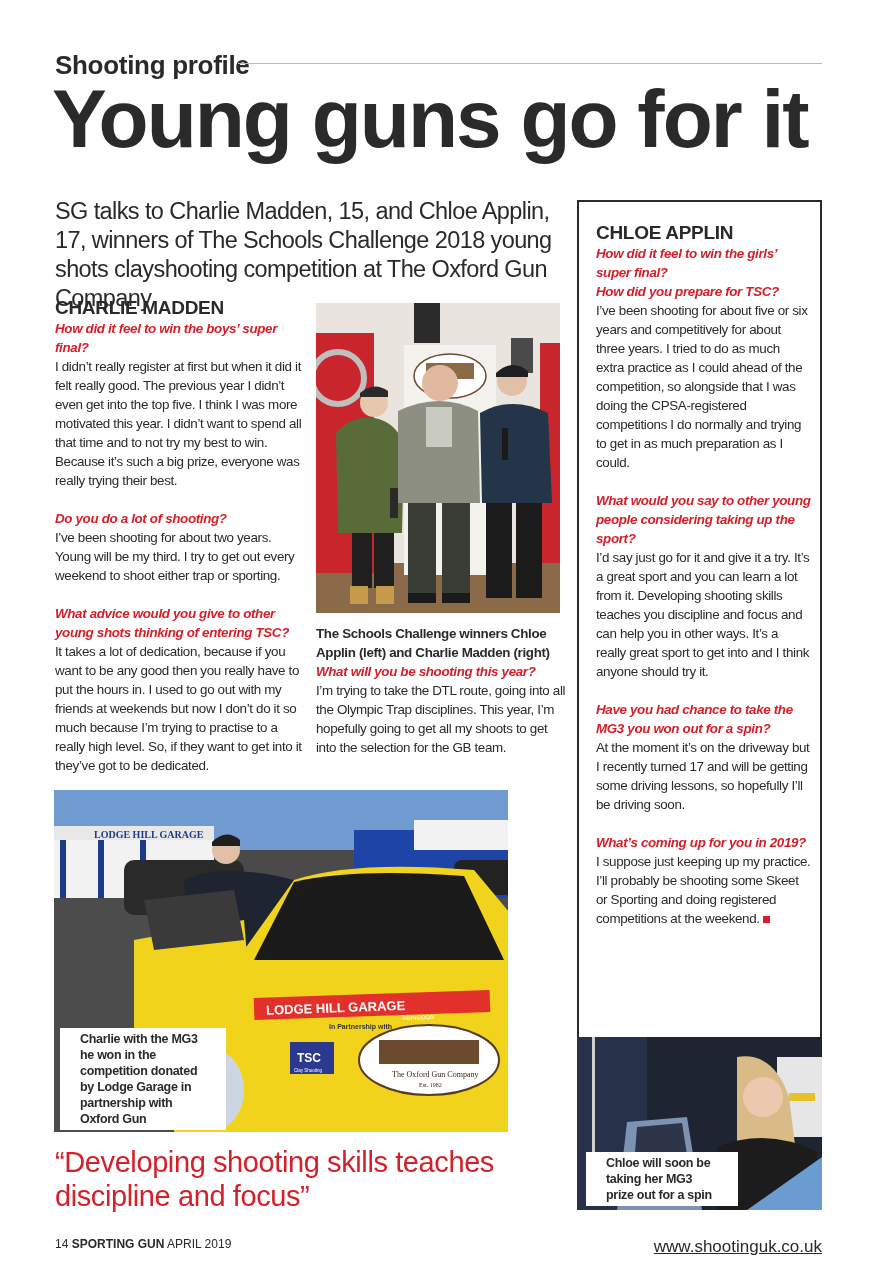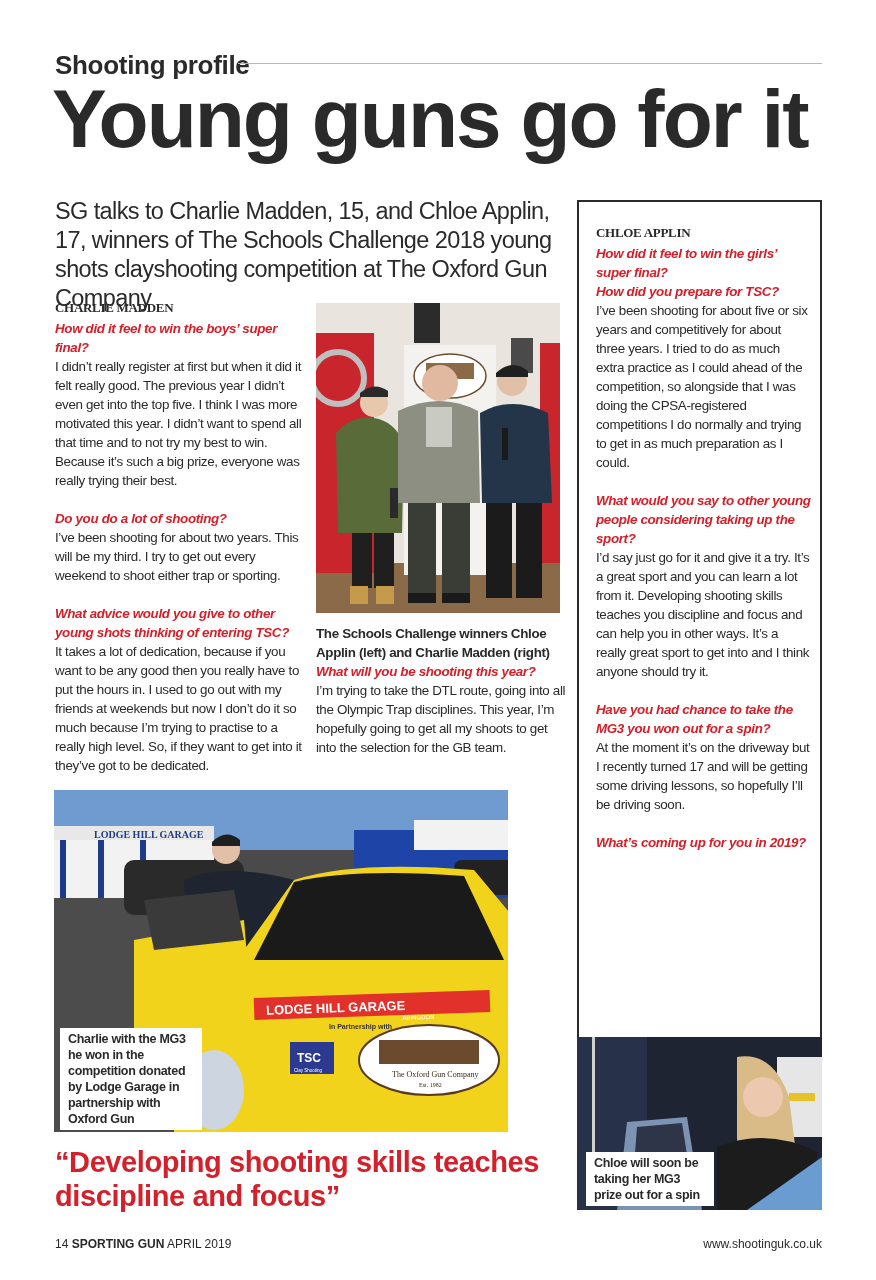--- a/index.html
+++ b/index.html
@@ -3,54 +3,54 @@
 <meta charset="utf-8">
 <style>
   html,body{margin:0;padding:0;background:#fff;}
   body{width:876px;height:1280px;position:relative;overflow:hidden;font-family:"Liberation Sans",sans-serif;color:#2a2a2a;}
   .abs{position:absolute;}
   .kicker{left:55px;top:50px;font-weight:bold;font-size:26px;color:#2a2a2a;letter-spacing:-0.3px;}
   .kicker-rule{left:238px;top:63px;width:584px;height:1px;background:#b8b8b8;}
   .headline{left:52px;top:78px;font-weight:bold;font-size:82px;letter-spacing:-2px;color:#2a2a2a;line-height:1;white-space:nowrap;}
   .standfirst{left:55px;top:197px;width:500px;font-size:23.5px;line-height:29px;color:#2a2a2a;letter-spacing:-0.6px;font-family:"Liberation Sans Narrow","Liberation Sans",sans-serif;}
   .col{font-size:13.4px;line-height:19px;color:#2a2a2a;letter-spacing:-0.35px;}
-  .col .name{font-weight:bold;font-size:13px;line-height:22px;letter-spacing:-0.3px;color:#2a2a2a;font-family:Liberation Serif, serif;}
+  .col .name{font-weight:bold;font-size:19px;line-height:22px;letter-spacing:-0.3px;color:#2a2a2a;}
   .col .q{color:#d3202a;font-weight:bold;font-style:italic;}
   .col .a{margin:0 0 19px 0;}
   .col p{margin:0;}
   .left-col{left:55px;top:297px;width:250px;}
   .mid-col{left:316px;top:624px;width:250px;}
   .caption-bold{font-weight:bold;color:#2a2a2a;margin-bottom:19px;}
   .sidebar{left:577px;top:200px;width:245px;height:1010px;border:2px solid #2a2a2a;box-sizing:border-box;}
   .side-col{left:596px;top:222px;width:215px;}
   .photo{overflow:hidden;}
   .photo1{left:316px;top:303px;width:244px;height:310px;background:#e8e4dc;}
   .photo2{left:54px;top:790px;width:454px;height:342px;background:#4a4a4a;}
   .photo3{left:577px;top:1037px;width:245px;height:173px;background:#1e2432;}
-  .photo-caption{background:#fff;font-weight:bold;font-size:12.5px;line-height:16px;color:#2a2a2a;padding:3px 8px;letter-spacing:-0.3px;}
-  .pull-quote{left:55px;top:1145px;width:520px;font-weight:bold;font-size:29px;line-height:34px;color:#d3202a;letter-spacing:-0.4px;}
+  .photo-caption{background:#fff;font-weight:bold;font-size:12.5px;line-height:16px;color:#2a2a2a;padding:3px 20px;letter-spacing:-0.3px;}
+  .pull-quote{left:55px;top:1145px;width:520px;font-weight:normal;font-size:29px;line-height:34px;color:#d3202a;letter-spacing:-0.4px;}
   .footer-left{left:55px;top:1237px;font-size:12px;color:#2a2a2a;}
   .footer-left b{font-weight:bold;}
-  .footer-right{right:54px;top:1237px;font-size:12px;color:#2a2a2a;}
+  .footer-right{right:54px;top:1237px;font-size:17px;color:#2a2a2a;text-decoration:underline;}
   .end-mark{display:inline-block;width:7px;height:7px;background:#d3202a;margin-left:3px;vertical-align:middle;}
 </style>
 </head>
 <body>
 
 <div class="abs kicker">Shooting profile</div>
 <div class="abs kicker-rule"></div>
 <div class="abs headline">Young guns go for it</div>
 <div class="abs standfirst">SG talks to Charlie Madden, 15, and Chloe Applin, 17, winners of The Schools Challenge 2018 young shots clayshooting competition at The Oxford Gun Company</div>
 
 <div class="abs col left-col">
   <div class="name">CHARLIE MADDEN</div>
   <p class="q">How did it feel to win the boys’ super final?</p>
   <p class="a">I didn’t really register at first but when it did it felt really good. The previous year I didn’t even get into the top five. I think I was more motivated this year. I didn’t want to spend all that time and to not try my best to win. Because it’s such a big prize, everyone was really trying their best.</p>
   <p class="q">Do you do a lot of shooting?</p>
-  <p class="a">I’ve been shooting for about two years. This will be my third. I try to get out every weekend to shoot either trap or sporting.</p>
+  <p class="a">I’ve been shooting for about two years. Young will be my third. I try to get out every weekend to shoot either trap or sporting.</p>
   <p class="q">What advice would you give to other young shots thinking of entering TSC?</p>
   <p class="a">It takes a lot of dedication, because if you want to be any good then you really have to put the hours in. I used to go out with my friends at weekends but now I don’t do it so much because I’m trying to practise to a really high level. So, if they want to get into it they’ve got to be dedicated.</p>
 </div>
 
 <div class="abs photo photo1">
   <svg width="244" height="310" viewBox="0 0 244 310">
     <rect x="0" y="0" width="244" height="310" fill="#e9e5de"></rect>
     <rect x="0" y="260" width="244" height="50" fill="#8a6a48"></rect>
     <rect x="0" y="30" width="58" height="240" fill="#c8252c"></rect>
     <circle cx="22" cy="75" r="26" fill="none" stroke="#bfbfbf" stroke-width="6"></circle>
@@ -97,20 +97,21 @@
 <div class="abs col side-col">
   <div class="name">CHLOE APPLIN</div>
   <p class="q">How did it feel to win the girls’ super final?</p>
   <p class="q">How did you prepare for TSC?</p>
   <p class="a">I’ve been shooting for about five or six years and competitively for about three years. I tried to do as much extra practice as I could ahead of the competition, so alongside that I was doing the CPSA-registered competitions I do normally and trying to get in as much preparation as I could.</p>
   <p class="q">What would you say to other young people considering taking up the sport?</p>
   <p class="a">I’d say just go for it and give it a try. It’s a great sport and you can learn a lot from it. Developing shooting skills teaches you discipline and focus and can help you in other ways. It’s a really great sport to get into and I think anyone should try it.</p>
   <p class="q">Have you had chance to take the MG3 you won out for a spin?</p>
   <p class="a">At the moment it’s on the driveway but I recently turned 17 and will be getting some driving lessons, so hopefully I’ll be driving soon.</p>
   <p class="q">What’s coming up for you in 2019?</p>
+  <p style="margin:0;"><span>I suppose just keeping up my practice. I’ll probably be shooting some Skeet or Sporting and doing registered competitions at the weekend.</span><span class="end-mark"></span></p>
 </div>
 
 <div class="abs photo photo2">
   <svg width="506" height="342" viewBox="0 0 506 342">
     <rect x="0" y="0" width="506" height="60" fill="#6f9bd1"></rect>
     <rect x="0" y="40" width="160" height="40" fill="#3e6a2a"></rect>
     <rect x="0" y="36" width="160" height="72" fill="#f2f2f2"></rect>
     <rect x="0" y="36" width="160" height="14" fill="#e8e8e8"></rect>
     <rect x="6" y="50" width="6" height="58" fill="#1e3b8a"></rect>
     <rect x="44" y="50" width="6" height="58" fill="#1e3b8a"></rect>

